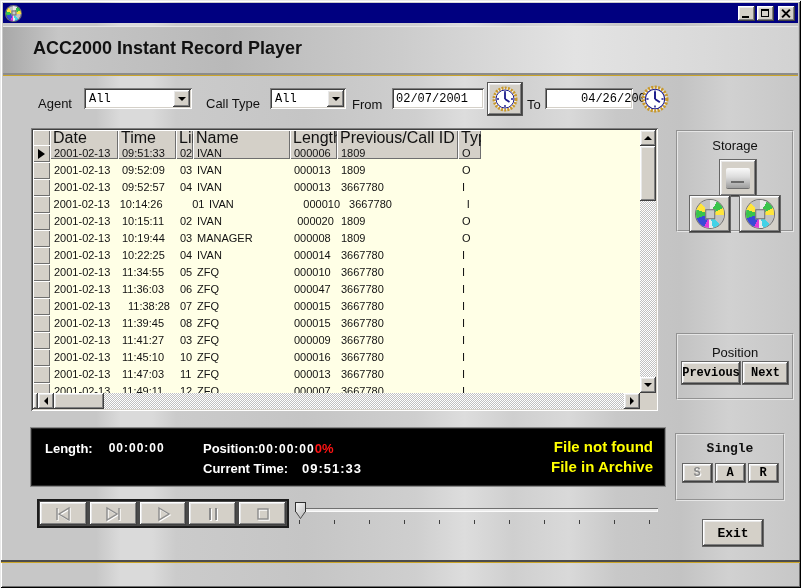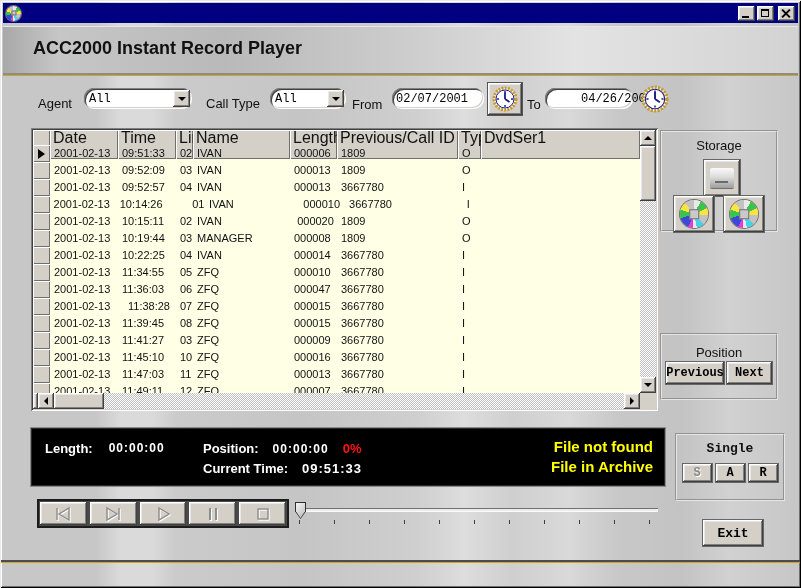--- a/index.html
+++ b/index.html
@@ -22,21 +22,21 @@
   .g-x{position:absolute;left:3px;top:2px;width:10px;height:10px;}
   .g-x::before,.g-x::after{content:"";position:absolute;left:4px;top:0;width:2px;height:11px;background:#000;}
   .g-x::before{transform:rotate(45deg);} .g-x::after{transform:rotate(-45deg);}
   
   .band{position:absolute;left:3px;right:3px;top:26px;height:49px;
         background:linear-gradient(90deg,#a8a8a8 0,#c6c6c6 7%,#b9b9b9 28%,#cccccc 50%,#e3e3e3 72%,#dadada 88%,#d2d2d2 100%);
         border-bottom:1px solid #caa52a;box-shadow:inset 0 -2px 0 #8c8c8c, inset 0 1px 0 #e6e6e6;}
   .band .title{position:absolute;left:30px;top:12px;font-size:18px;font-weight:bold;color:#111;}
   
   .label{position:absolute;font-size:13px;color:#111;}
-  .sunken{background:#fff;box-shadow:inset 1px 1px 0 #808080, inset -1px -1px 0 #fff, inset 2px 2px 0 #404040, inset -2px -2px 0 #d4d0c8;border-radius:10px;}
+  .sunken{background:#fff;box-shadow:inset 1px 1px 0 #808080, inset -1px -1px 0 #fff, inset 2px 2px 0 #404040, inset -2px -2px 0 #d4d0c8;}
   .combo{position:absolute;height:21px;font-family:"Liberation Mono",monospace;font-size:12px;color:#000;display:flex;align-items:center;padding-left:5px;box-sizing:border-box;}
   .combo .arrowbtn,.arrowbtn{position:absolute;right:2px;top:2px;bottom:2px;width:17px;background:#d4d0c8;
       box-shadow:inset -1px -1px 0 #404040, inset 1px 1px 0 #fff, inset -2px -2px 0 #808080, inset 2px 2px 0 #e8e8e8;
       display:flex;align-items:center;justify-content:center;}
   .tri-down{width:0;height:0;border-left:4px solid transparent;border-right:4px solid transparent;border-top:4px solid #000;}
   .tfield{position:absolute;height:21px;font-family:"Liberation Mono",monospace;font-size:12px;color:#000;display:flex;align-items:center;padding-left:4px;box-sizing:border-box;letter-spacing:0;}
   .iconbtn{position:absolute;width:34px;height:32px;background:#d4d0c8;display:flex;align-items:center;justify-content:center;
       box-shadow:0 0 0 1px #555, inset -1px -1px 0 #404040, inset 1px 1px 0 #fff, inset -2px -2px 0 #808080, inset 2px 2px 0 #e8e8e8;}
   .iconbtn.flat{background:transparent;box-shadow:none;}
   
@@ -55,21 +55,21 @@
   .vscroll{position:absolute;right:2px;top:2px;width:16px;height:263px;}
   .hscroll{position:absolute;left:2px;bottom:2px;height:16px;width:607px;}
   .sb-btn{position:absolute;width:16px;height:16px;background:#d4d0c8;display:flex;align-items:center;justify-content:center;
       box-shadow:inset -1px -1px 0 #404040, inset 1px 1px 0 #fff, inset -2px -2px 0 #808080, inset 2px 2px 0 #e8e8e8;}
   .sb-thumb{position:absolute;background:#d4d0c8;box-shadow:inset -1px -1px 0 #404040, inset 1px 1px 0 #fff, inset -2px -2px 0 #808080, inset 2px 2px 0 #e8e8e8;}
   .tri-up{width:0;height:0;border-left:4px solid transparent;border-right:4px solid transparent;border-bottom:4px solid #000;}
   .tri-left{width:0;height:0;border-top:4px solid transparent;border-bottom:4px solid transparent;border-right:4px solid #000;}
   .tri-right{width:0;height:0;border-top:4px solid transparent;border-bottom:4px solid transparent;border-left:4px solid #000;}
   .corner{position:absolute;right:2px;bottom:2px;width:16px;height:16px;background:#d4d0c8;}
   
-  .group{position:absolute;left:660px;width:118px;border:2px groove #e6e6e6;box-sizing:border-box;}
+  .group{position:absolute;left:676px;width:118px;border:2px groove #e6e6e6;box-sizing:border-box;}
   .grouplabel{text-align:center;font-size:13px;color:#111;margin-top:6px;}
   .btn{background:#d4d0c8;font-family:"Liberation Mono",monospace;font-weight:bold;font-size:12px;color:#000;
       display:flex;align-items:center;justify-content:center;box-sizing:border-box;
       box-shadow:0 0 0 1px #666, inset -1px -1px 0 #404040, inset 1px 1px 0 #fff, inset -2px -2px 0 #808080, inset 2px 2px 0 #e8e8e8;}
   .btn.disabled{color:#8a8a8a;text-shadow:1px 1px 0 #ffffff;}
   .drivebtn{position:absolute;left:42px;top:28px;width:36px;height:36px;}
   .driveicon{width:24px;height:20px;border-radius:2px;background:linear-gradient(180deg,#fafafa 0,#dcdcdc 45%,#9e9e9e 100%);box-shadow:0 1px 0 #6f6f6f;position:relative;}
   .driveicon::after{content:"";position:absolute;left:5px;bottom:5px;width:13px;height:2px;background:#6a6a6a;}
   .cdbtn{position:absolute;top:64px;width:40px;height:36px;}
   .cd.big{width:28px;height:28px;}
@@ -176,21 +176,20 @@
   <div class="grid">
     <div class="gridhead">
         <div class="hcell" style="width: 17px;"></div>
         <div class="hcell" style="width: 68px;">Date</div>
         <div class="hcell" style="width: 58px;">Time</div>
         <div class="hcell" style="width: 17px;">Line</div>
         <div class="hcell" style="width: 97px;">Name</div>
         <div class="hcell" style="width: 47px;">Length</div>
         <div class="hcell" style="width: 121px;">Previous/Call ID</div>
         <div class="hcell" style="width: 23px;">Type</div>
-        <div class="hcell" style="width: 159px;">DvdSer1</div>
       </div>
     <div class="gridrows">
         <div class="grow">
           <div class="selcell" style="width: 17px;">
             <span class="rowarrow"></span>
           </div>
           <div class="cell" style="width: 68px;">2001-02-13</div>
           <div class="cell" style="width: 58px;">09:51:33</div>
           <div class="cell" style="width: 17px;">02</div>
           <div class="cell" style="width: 97px;">IVAN</div>
@@ -394,21 +393,21 @@
     <div class="grouplabel" style="margin-top:10px;">Position</div>
     <div class="btn" style="position:absolute;left:4px;top:27px;width:58px;height:22px;">Previous</div>
     <div class="btn" style="position:absolute;left:65px;top:27px;width:45px;height:22px;">Next</div>
   </div>
 
   <div class="display">
     <div style="position:absolute;left:14px;top:13px;display:flex;gap:16px;">
       <span class="dlabel">Length:</span>
       <span class="dval">00:00:00</span>
     </div>
-    <div style="position:absolute;left:172px;top:13px;display:flex;gap:14px;align-items:baseline;">
+    <div style="position:absolute;left:172px;top:13px;display:flex;gap:0;align-items:baseline;">
       <span class="dlabel">Position:</span>
       <span class="dval">00:00:00</span>
       <span class="pct">0%</span>
     </div>
     <div style="position:absolute;left:172px;top:33px;display:flex;gap:14px;">
       <span class="dlabel">Current Time:</span>
       <span class="dval" style="font-size:13px;">09:51:33</span>
     </div>
     <div class="status">
       <div>File not found</div>

